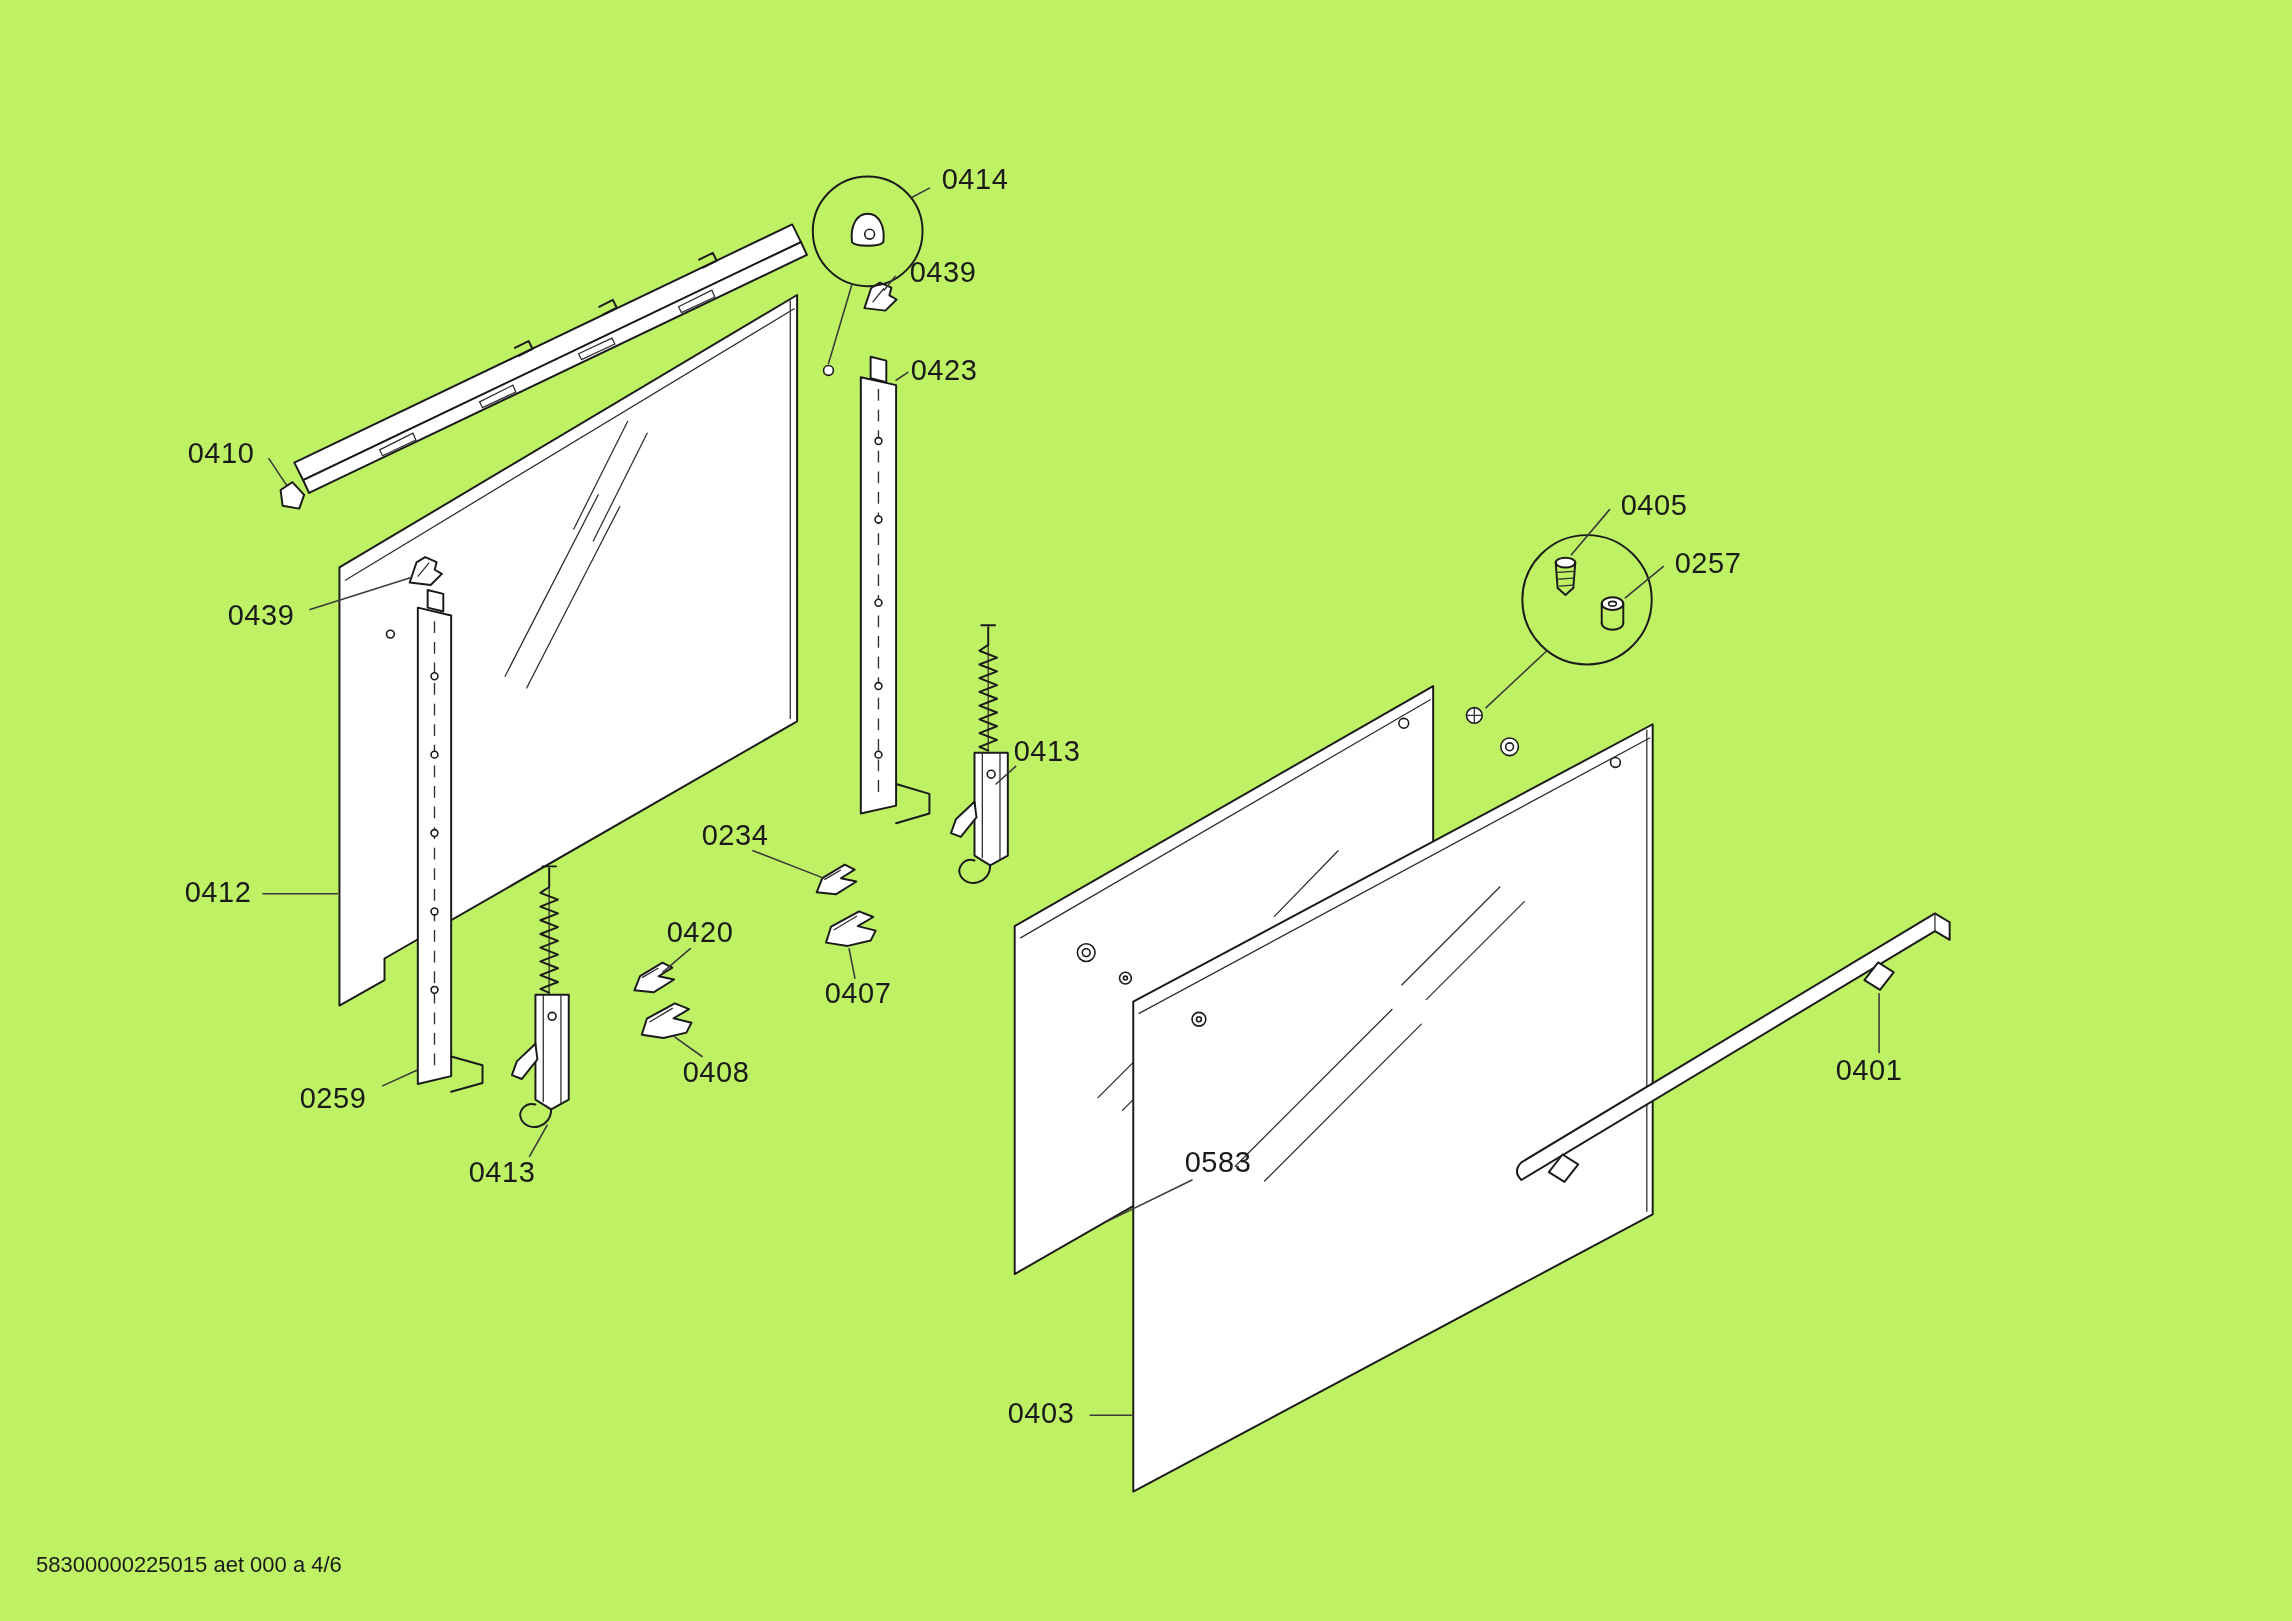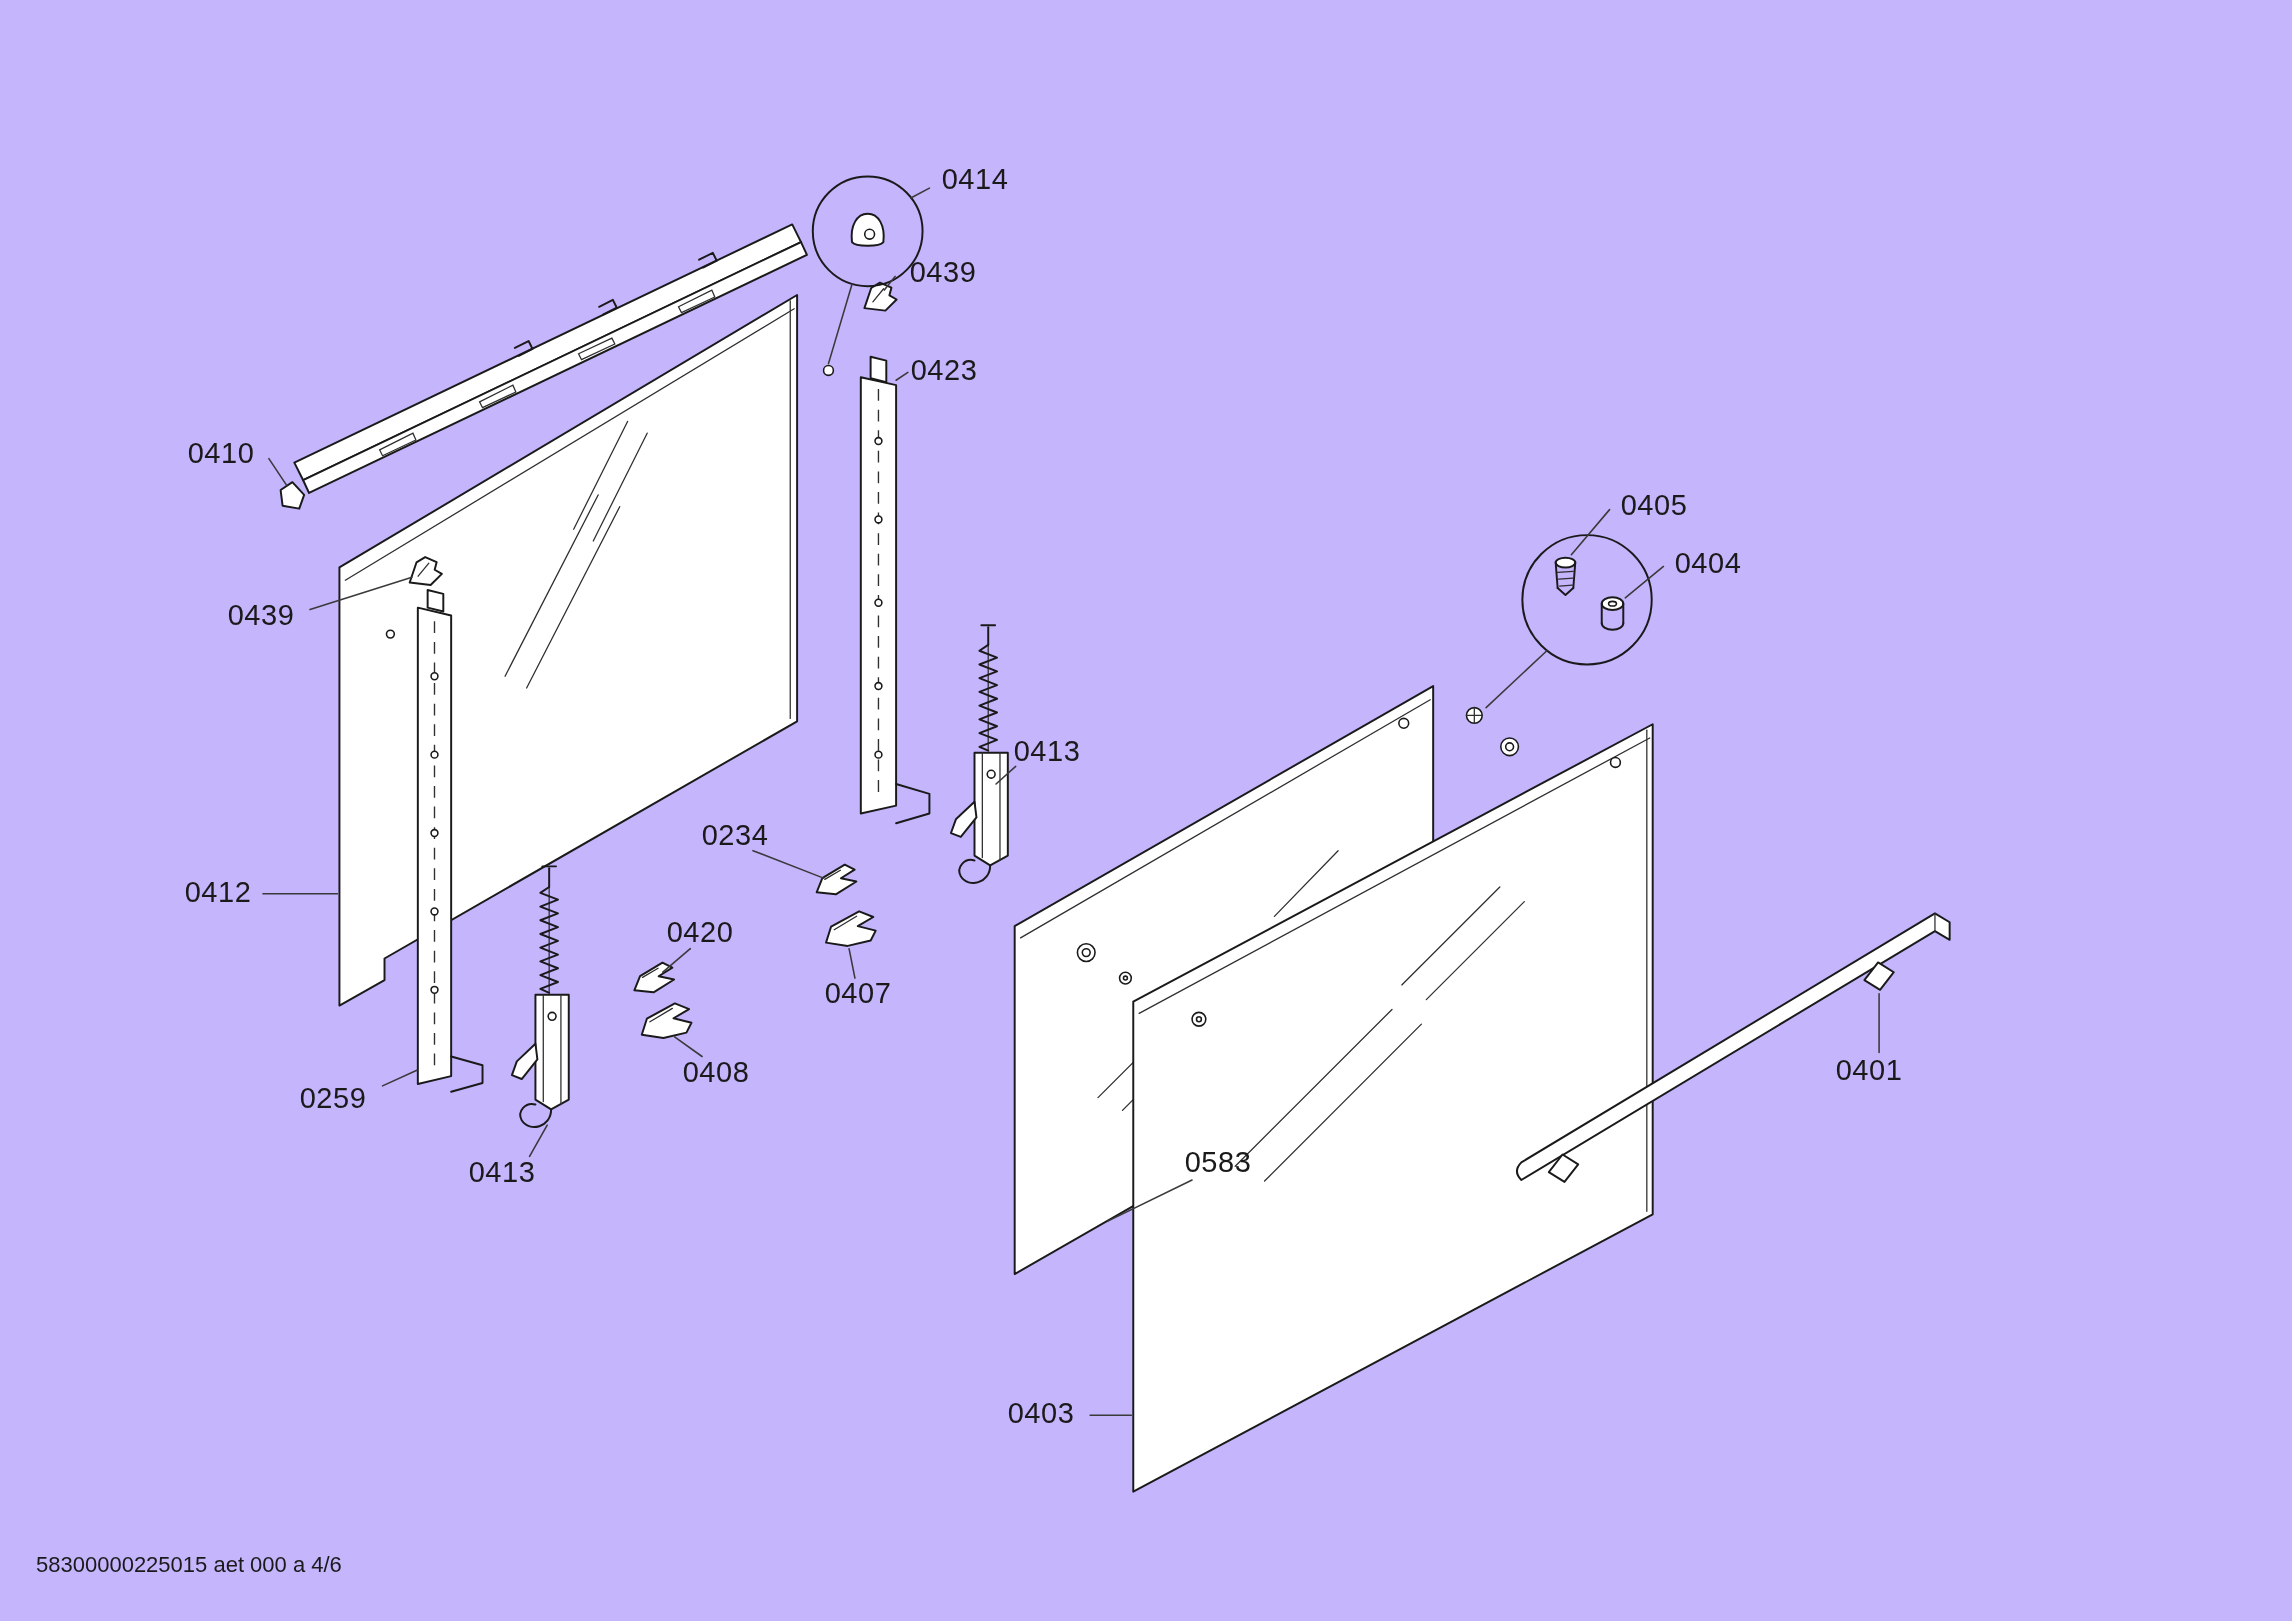--- a/index.html
+++ b/index.html
@@ -1,19 +1,19 @@
 <!DOCTYPE html>
 <html><head>
 <meta charset="utf-8">
 <style>
   html,body{margin:0;padding:0;background:#ffffff;}
   .page{
     position:relative;
     width:2293px;height:1621px;
-    background:#c4b5fd;
+    background:#bef264;
     font-family:"Liberation Sans", sans-serif;
     overflow:hidden;
   }
   .diagram-svg{position:absolute;left:0;top:0;width:2293px;height:1621px;}
   .label{
     position:absolute;
     transform:translate(-50%,-50%);
     font-size:29px;
     color:#1a1a1a;
     letter-spacing:0.5px;
@@ -235,21 +235,21 @@
       <path class="leader" d="M1112,1444 L1154,1444"></path>
     </g>
   </svg>
 
   <div class="label" style="left:975px;top:179px">0414</div>
   <div class="label" style="left:943px;top:272px">0439</div>
   <div class="label" style="left:944px;top:370px">0423</div>
   <div class="label" style="left:221px;top:453px">0410</div>
   <div class="label" style="left:261px;top:615px">0439</div>
   <div class="label" style="left:1654px;top:505px">0405</div>
-  <div class="label" style="left:1708px;top:563px">0404</div>
+  <div class="label" style="left:1708px;top:563px">0257</div>
   <div class="label" style="left:1047px;top:751px">0413</div>
   <div class="label" style="left:735px;top:835px">0234</div>
   <div class="label" style="left:218px;top:892px">0412</div>
   <div class="label" style="left:700px;top:932px">0420</div>
   <div class="label" style="left:858px;top:993px">0407</div>
   <div class="label" style="left:716px;top:1072px">0408</div>
   <div class="label" style="left:333px;top:1098px">0259</div>
   <div class="label" style="left:502px;top:1172px">0413</div>
   <div class="label" style="left:1218px;top:1162px">0583</div>
   <div class="label" style="left:1869px;top:1070px">0401</div>

